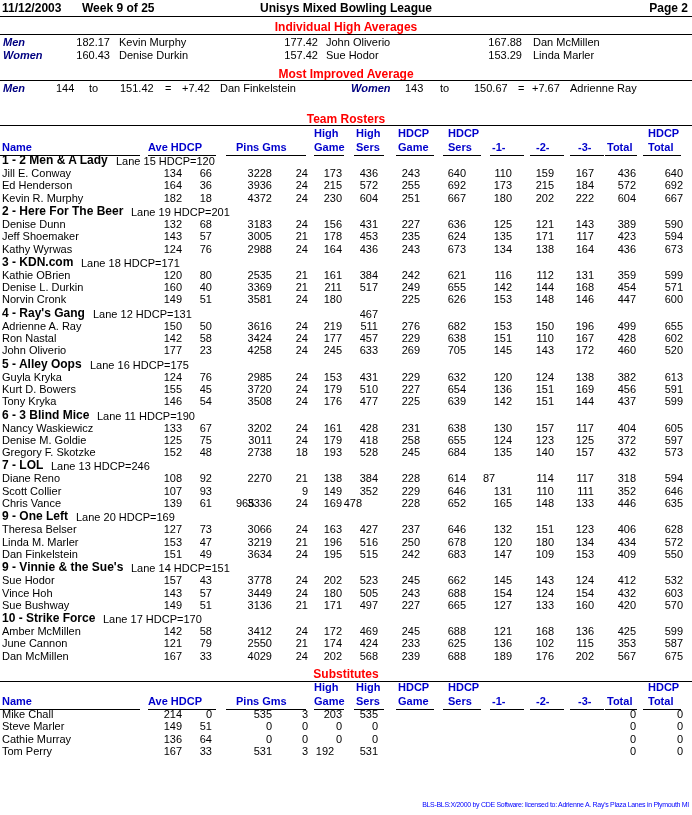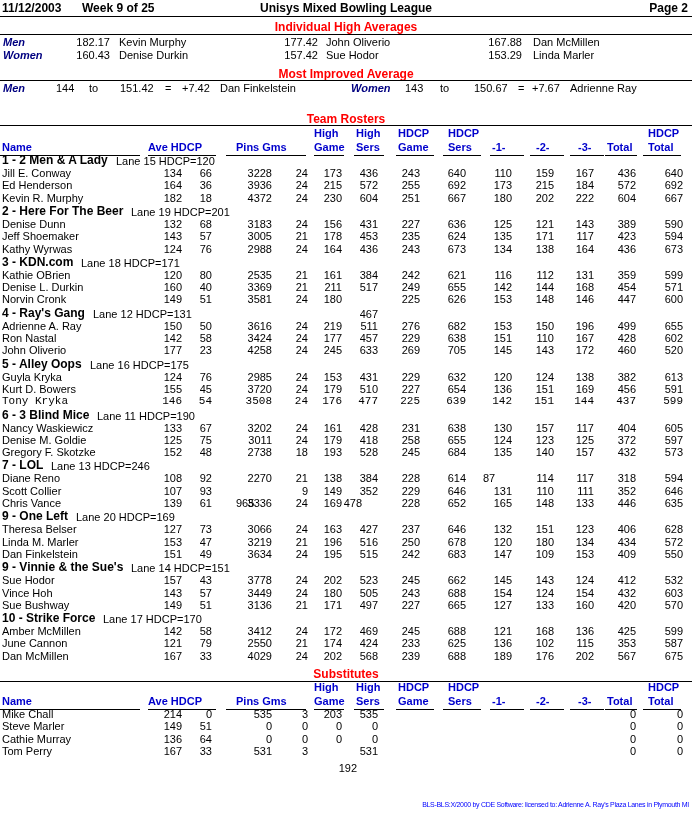--- a/index.html
+++ b/index.html
@@ -323,21 +323,21 @@
       <div class="abs" style="left: 308px; width: 34px; text-align: right; top: 0px;">179</div>
       <div class="abs" style="left: 342px; width: 36px; text-align: right; top: 0px;">510</div>
       <div class="abs" style="left: 378px; width: 42px; text-align: right; top: 0px;">227</div>
       <div class="abs" style="left: 420px; width: 46px; text-align: right; top: 0px;">654</div>
       <div class="abs" style="left: 466px; width: 46px; text-align: right; top: 0px;">136</div>
       <div class="abs" style="left: 512px; width: 42px; text-align: right; top: 0px;">151</div>
       <div class="abs" style="left: 554px; width: 40px; text-align: right; top: 0px;">169</div>
       <div class="abs" style="left: 594px; width: 42px; text-align: right; top: 0px;">456</div>
       <div class="abs" style="left: 636px; width: 47px; text-align: right; top: 0px;">591</div>
     </div>
-    <div class="abs" style="left: 0px; top: 395.2px; width: 692px; height: 13px; font-family: Liberation Mono, monospace;">
+    <div class="abs" style="left: 0px; top: 395.2px; width: 692px; height: 13px;">
       <div class="abs" style="left: 2px; width: 140px; text-align: left; top: 0px;">Tony Kryka</div>
       <div class="abs" style="left: 140px; width: 42px; text-align: right; top: 0px;">146</div>
       <div class="abs" style="left: 182px; width: 30px; text-align: right; top: 0px;">54</div>
       <div class="abs" style="left: 236px; width: 36px; text-align: right; top: 0px;">3508</div>
       <div class="abs" style="left: 272px; width: 36px; text-align: right; top: 0px;">24</div>
       <div class="abs" style="left: 308px; width: 34px; text-align: right; top: 0px;">176</div>
       <div class="abs" style="left: 342px; width: 36px; text-align: right; top: 0px;">477</div>
       <div class="abs" style="left: 378px; width: 42px; text-align: right; top: 0px;">225</div>
       <div class="abs" style="left: 420px; width: 46px; text-align: right; top: 0px;">639</div>
       <div class="abs" style="left: 466px; width: 46px; text-align: right; top: 0px;">142</div>
@@ -679,21 +679,21 @@
       <div class="abs" style="left: 554px; width: 40px; text-align: right; top: 0px;"></div>
       <div class="abs" style="left: 594px; width: 42px; text-align: right; top: 0px;">0</div>
       <div class="abs" style="left: 636px; width: 47px; text-align: right; top: 0px;">0</div>
     </div>
     <div class="abs" style="left: 0px; top: 744.9px; width: 692px; height: 13px;">
       <div class="abs" style="left: 2px; width: 140px; text-align: left; top: 0px;">Tom Perry</div>
       <div class="abs" style="left: 140px; width: 42px; text-align: right; top: 0px;">167</div>
       <div class="abs" style="left: 182px; width: 30px; text-align: right; top: 0px;">33</div>
       <div class="abs" style="left: 236px; width: 36px; text-align: right; top: 0px;">531</div>
       <div class="abs" style="left: 272px; width: 36px; text-align: right; top: 0px;">3</div>
-      <div class="abs" style="left: 308px; width: 34px; text-align: right; top: 17px; padding-left: 15px;">192</div>
+      <div class="abs" style="left: 308px; width: 34px; text-align: center; top: 0px;">192</div>
       <div class="abs" style="left: 342px; width: 36px; text-align: right; top: 0px;">531</div>
       <div class="abs" style="left: 378px; width: 42px; text-align: right; top: 0px;"></div>
       <div class="abs" style="left: 420px; width: 46px; text-align: right; top: 0px;"></div>
       <div class="abs" style="left: 466px; width: 46px; text-align: right; top: 0px;"></div>
       <div class="abs" style="left: 512px; width: 42px; text-align: right; top: 0px;"></div>
       <div class="abs" style="left: 554px; width: 40px; text-align: right; top: 0px;"></div>
       <div class="abs" style="left: 594px; width: 42px; text-align: right; top: 0px;">0</div>
       <div class="abs" style="left: 636px; width: 47px; text-align: right; top: 0px;">0</div>
     </div>
   </div>

